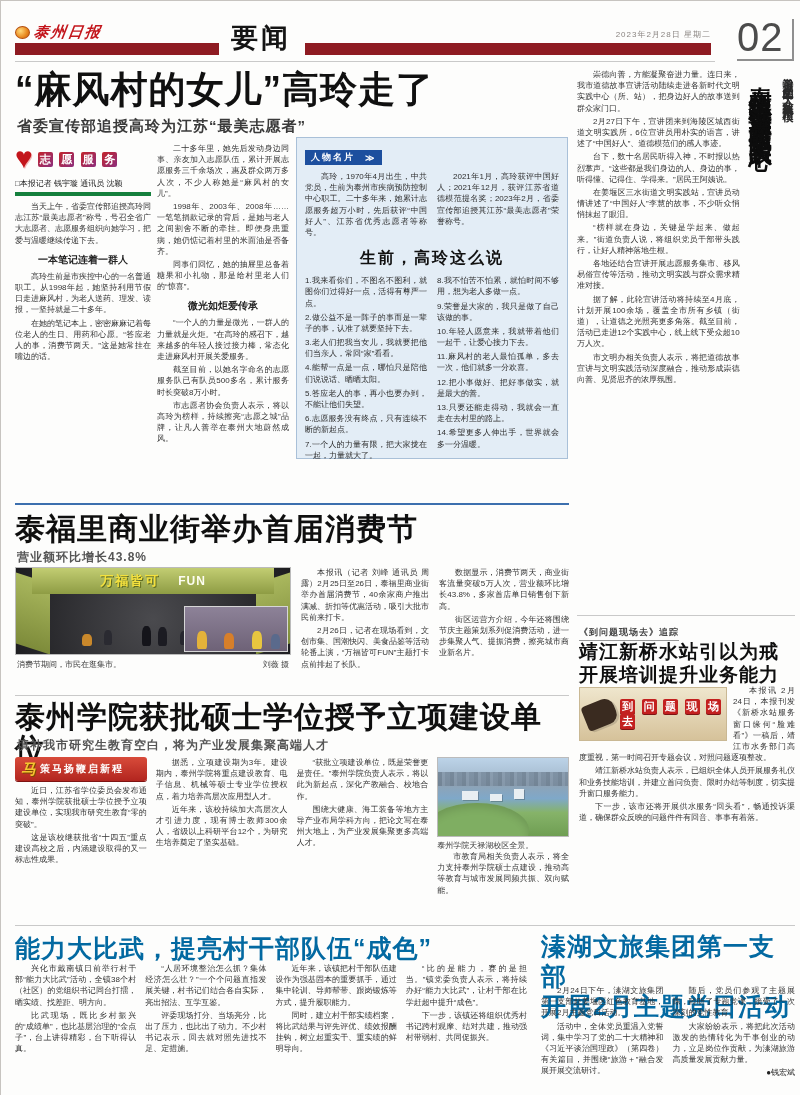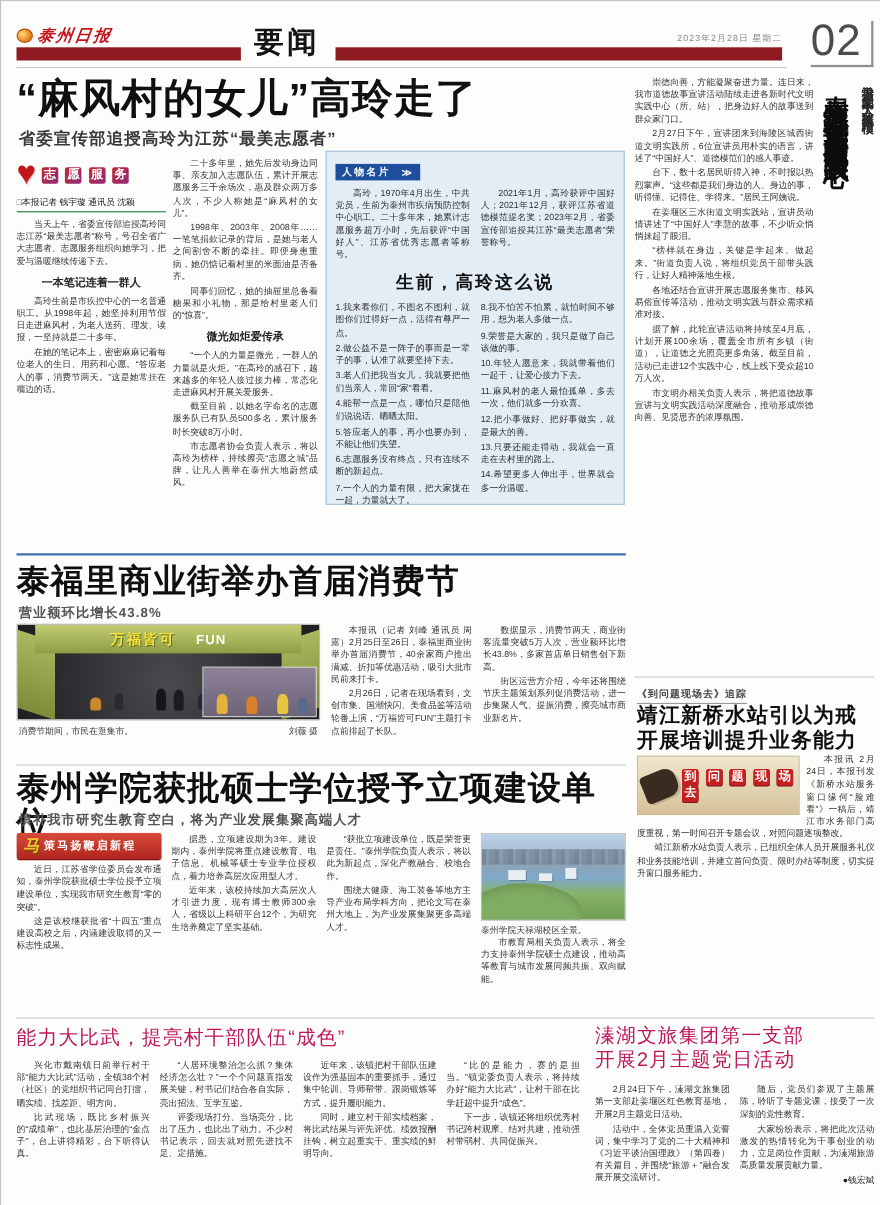--- a/index.html
+++ b/index.html
@@ -19,21 +19,21 @@
   .rule-blue{background:#3c6fae;height:2px;}
   
   .lead-headline{font-size:37px;font-weight:900;color:#101010;letter-spacing:1px;line-height:1.05;}
   .lead-subhead{font-size:15px;font-weight:600;color:#3a3a3a;letter-spacing:1px;}
   .bodycol{font-size:8px;color:#333;line-height:1.4;text-align:justify;overflow:hidden;}
   .bodycol p{text-indent:2em;}
   .crosshead{font-size:10px;font-weight:800;color:#222;text-align:center;margin:5px 0 4px;}
   .heartrow{display:flex;align-items:center;gap:3px;}
   .heart{font-size:30px;color:#c3161c;line-height:1;text-shadow:1px 1px 0 #f3b9b9;}
   .badge-ch{display:inline-block;width:15px;height:15px;margin-left:2px;background:linear-gradient(135deg,#c3242b,#8c2f7e);color:#fff;font-size:11px;font-weight:700;text-align:center;line-height:15px;border-radius:2px;}
-  .byline{font-size:8px;color:#222;border-bottom:1px solid #15803d;padding-bottom:3px;margin:5px 0 5px;}
+  .byline{font-size:8px;color:#222;border-bottom:4px solid #15803d;padding-bottom:3px;margin:5px 0 5px;}
   .quotebox{background:#e3edf6;border:1px solid #a9c0d8;padding:8px;box-sizing:border-box;}
   .profile-label{display:inline-flex;align-items:center;background:#1d4f9e;color:#fff;font-size:9px;font-weight:700;padding:1px 6px;letter-spacing:2px;}
   .profile-label .arrow{margin-left:8px;background:#16police;}
   .qb-cols{display:flex;gap:10px;margin-top:6px;}
   .qb-col{flex:1;font-size:8px;color:#2e2e2e;line-height:1.4;text-align:justify;overflow:hidden;}
   .qb-col p{text-indent:2em;}
   .quote-title{font-family:"Liberation Serif",serif;font-size:16px;font-weight:700;color:#111;text-align:center;margin:8px 0 4px;letter-spacing:2px;}
   .qlist p{text-indent:0;margin:0 0 3px;}
   
   .rail{display:flex;gap:5px;}
@@ -65,21 +65,21 @@
   .redbanner{height:24px;background:linear-gradient(180deg,#d84b3a,#b2251f);border-radius:3px;display:flex;align-items:center;gap:4px;padding:0 6px;margin-bottom:4px;box-shadow:0 1px 0 #7e1312;}
   .horse{color:#f4c430;font-size:15px;font-weight:900;font-style:italic;text-shadow:1px 1px 0 #7c4a00;}
   .redbanner .txt{color:#fff;font-size:10px;font-weight:700;letter-spacing:2px;text-align:center;}
   .aerial{position:relative;height:80px;border:1px solid #bbb;box-sizing:border-box;overflow:hidden;
     background:linear-gradient(180deg,#bcd3e8 0%,#a9bfd3 22%,#8fa3b5 34%,#7fa8c9 52%,#86b369 70%,#6f9e53 100%);}
   .skyline{position:absolute;left:0;top:18%;width:100%;height:18%;background:repeating-linear-gradient(90deg,#6e7f90 0 4px,#8496a8 4px 7px,#77899b 7px 12px);opacity:.85;}
   .lawn{position:absolute;left:-10%;bottom:-28%;width:80%;height:70%;background:#7fae62;border-radius:50%;box-shadow:inset 0 4px 8px #00000022;}
   .bldg{position:absolute;background:#e8eef2;box-shadow:1px 1px 0 #00000033;}
   .pcaption{font-size:8px;color:#3c3c3c;margin-top:3px;}
   
-  .h3{font-size:18px;font-weight:400;color:#be185d;letter-spacing:1px;line-height:1.2;}
+  .h3{font-size:25px;font-weight:700;color:#0369a1;letter-spacing:1px;line-height:1.2;}
   .endmark{text-align:right;font-size:8px;color:#222;}
 </style>
 </head>
 <body>
 
 <div class="page">
 
   <div class="abs masthead">
     <span class="logo-dot"></span>
     <span class="logo-script">泰州日报</span>
@@ -198,20 +198,21 @@
         <span class="tile">问</span>
         <span class="tile">题</span>
         <span class="tile">现</span>
         <span class="tile">场</span>
         <span class="tile">去</span>
       </span>
     </div>
     <div>
         <p>本报讯 2月24日，本报刊发《新桥水站服务窗口缘何“脸难看”》一稿后，靖江市水务部门高度重视，第一时间召开专题会议，对照问题逐项整改。</p>
         <p>靖江新桥水站负责人表示，已组织全体人员开展服务礼仪和业务技能培训，并建立首问负责、限时办结等制度，切实提升窗口服务能力。</p>
+        <p>下一步，该市还将开展供水服务“回头看”，畅通投诉渠道，确保群众反映的问题件件有回音、事事有着落。</p>
       </div>
   </div>
 
   <div class="abs rule-blue" style="left:14px;top:502px;width:554px;"></div>
   <div class="abs h2" style="left:14px;top:512px;width:554px;">泰福里商业街举办首届消费节</div>
   <div class="abs sub2" style="left:16px;top:548px;">营业额环比增长43.8%</div>
 
   <div class="abs photo" style="left:14px;top:566px;width:276px;height:88px;">
     <div class="arch-side arch-l"></div>
     <div class="arch-side arch-r"></div>

